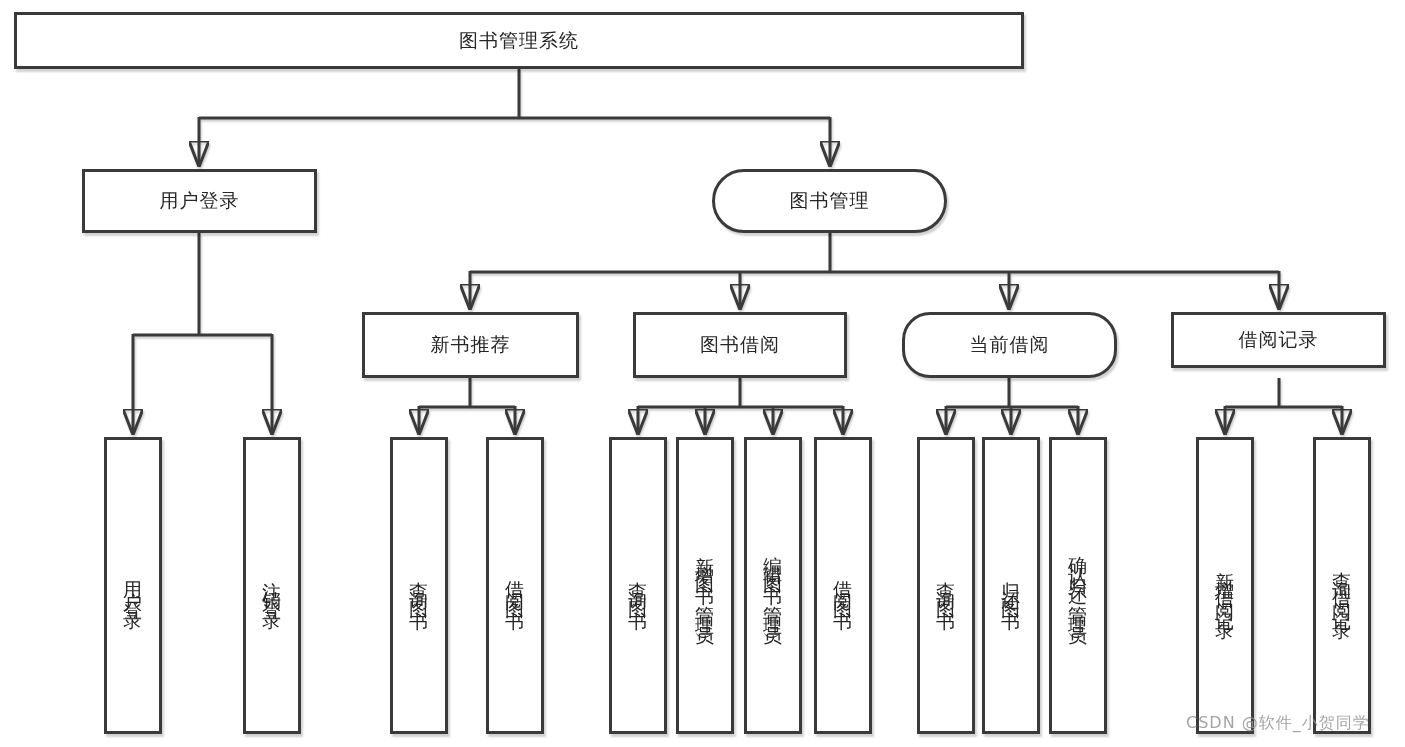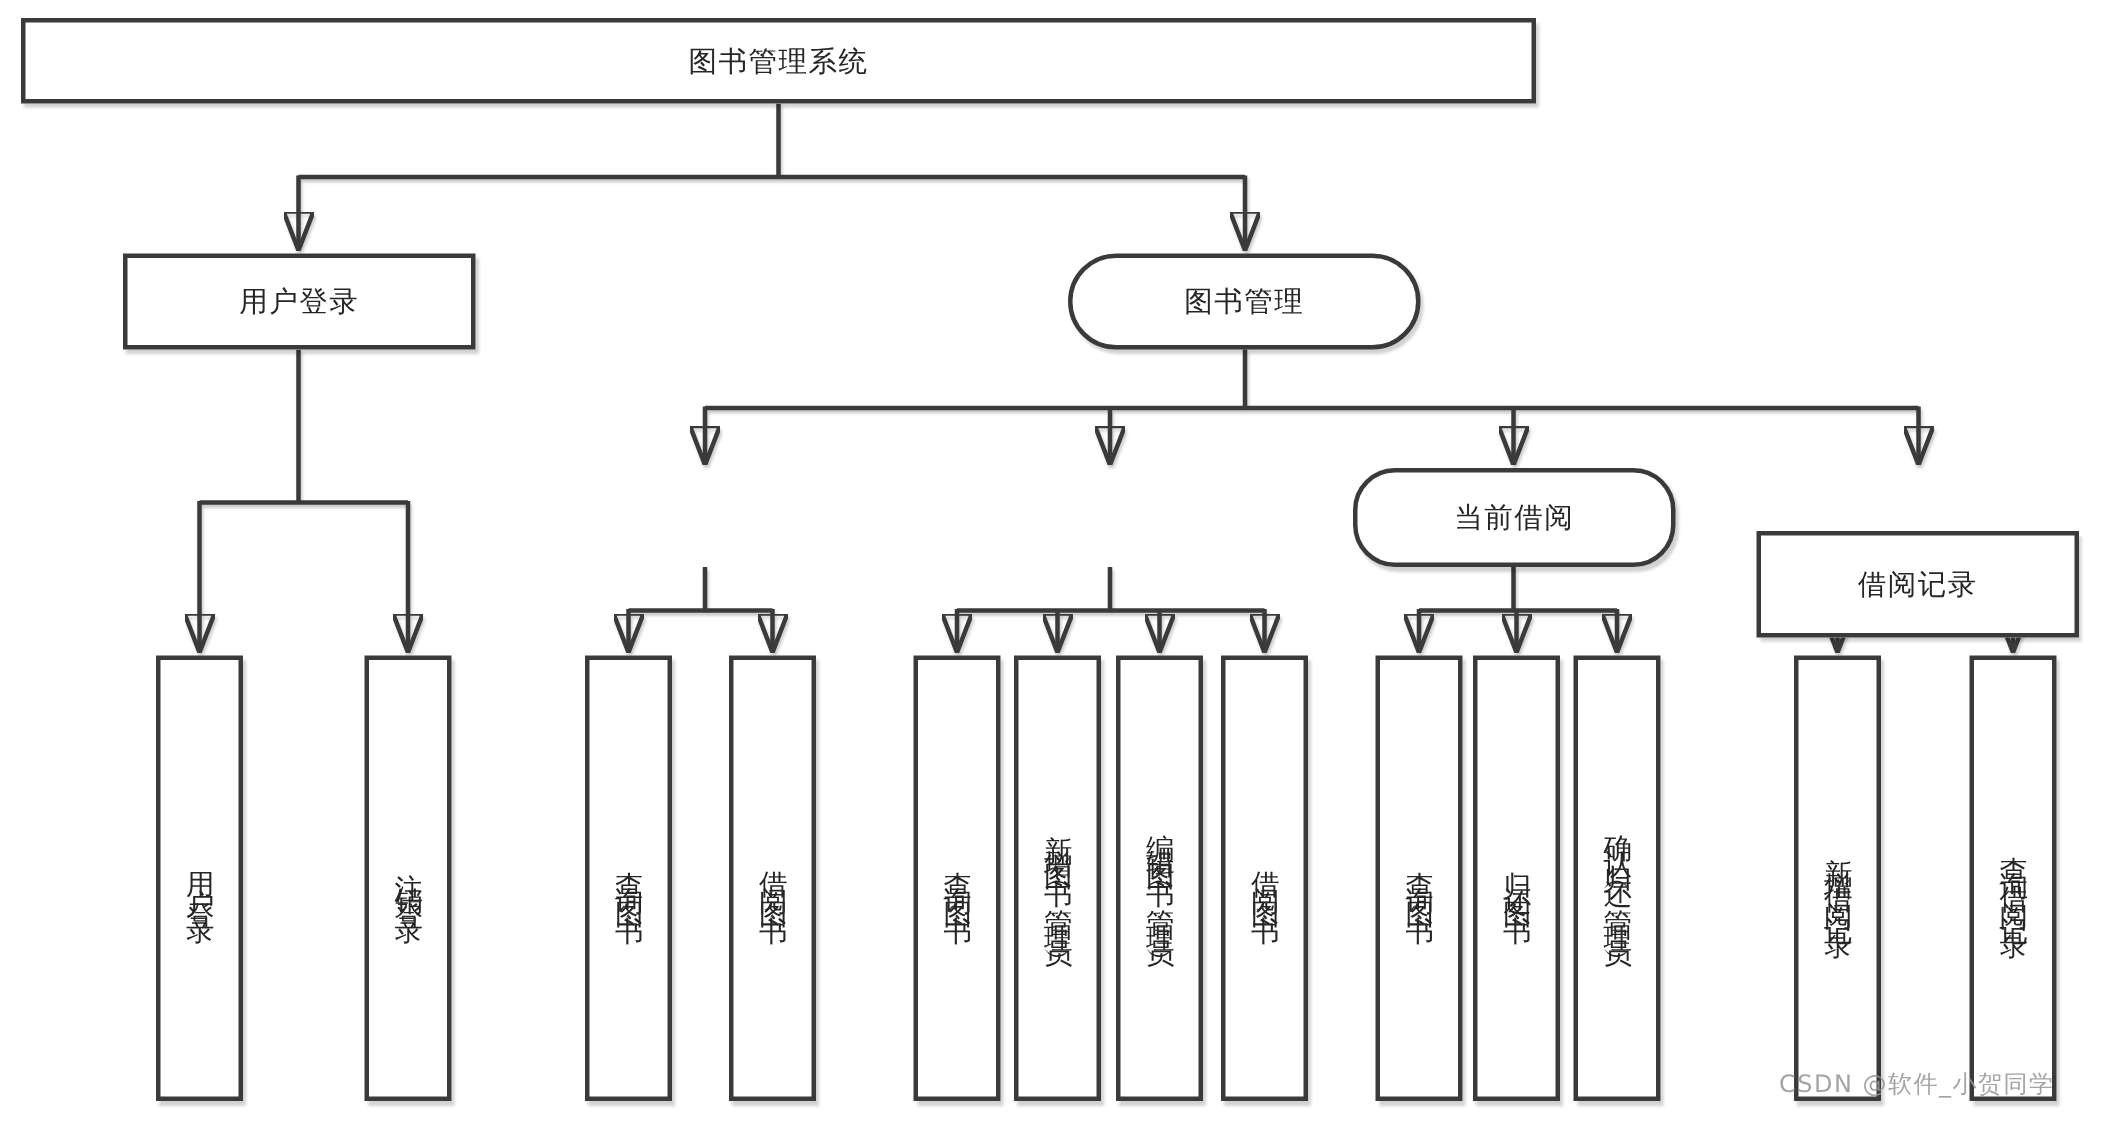--- a/index.html
+++ b/index.html
@@ -82,22 +82,24 @@
       <line x1="1225" y1="406" x2="1225" y2="431" marker-end="url(#arrow)"></line>
       <line x1="1342" y1="406" x2="1342" y2="431" marker-end="url(#arrow)"></line>
     </g>
   </svg>
 
   <div class="box hbox" style="left:14px;top:12px;width:1010px;height:57px;">图书管理系统</div>
 
   <div class="box hbox" style="left:82px;top:169px;width:235px;height:64px;">用户登录</div>
   <div class="box hbox" style="left:712px;top:169px;width:235px;height:64px;border-radius:32px;">图书管理</div>
 
+  <div class="box hbox" style="left:362px;top:312px;width:217px;height:66px;">新书推荐</div>
+  <div class="box hbox" style="left:633px;top:312px;width:214px;height:66px;">图书借阅</div>
   <div class="box hbox" style="left:902px;top:312px;width:215px;height:66px;border-radius:28px;">当前借阅</div>
-  <div class="box hbox" style="left:1171px;top:312px;width:215px;height:71px;margin-top:42px;">借阅记录</div>
+  <div class="box hbox" style="left:1171px;top:312px;width:215px;height:56px;">借阅记录</div>
 
   <div class="box leaf" style="left:104px;top:437px;width:58px;height:297px;">用户登录</div>
   <div class="box leaf" style="left:243px;top:437px;width:58px;height:297px;">注销登录</div>
 
   <div class="box leaf" style="left:390px;top:437px;width:58px;height:297px;">查询图书</div>
   <div class="box leaf" style="left:486px;top:437px;width:58px;height:297px;">借阅图书</div>
 
   <div class="box leaf" style="left:609px;top:437px;width:58px;height:297px;">查询图书</div>
   <div class="box leaf" style="left:676px;top:437px;width:58px;height:297px;">新增图书（管理员）</div>
   <div class="box leaf" style="left:744px;top:437px;width:58px;height:297px;">编辑图书（管理员）</div>

